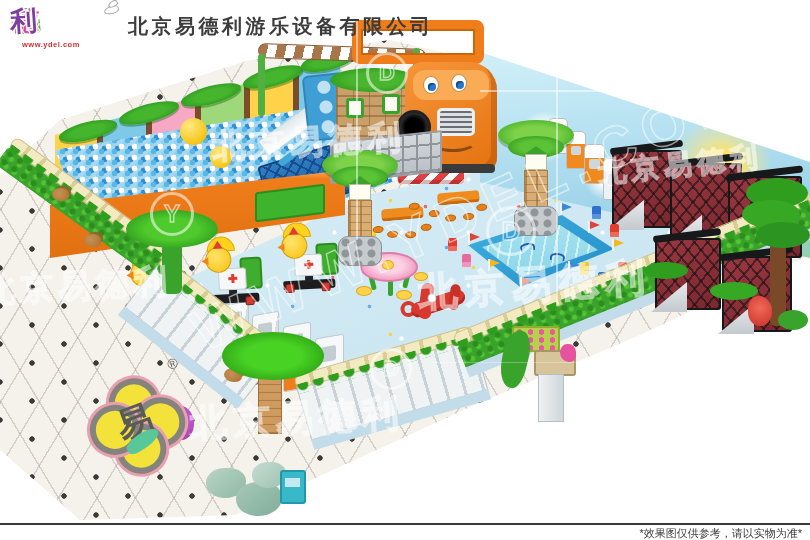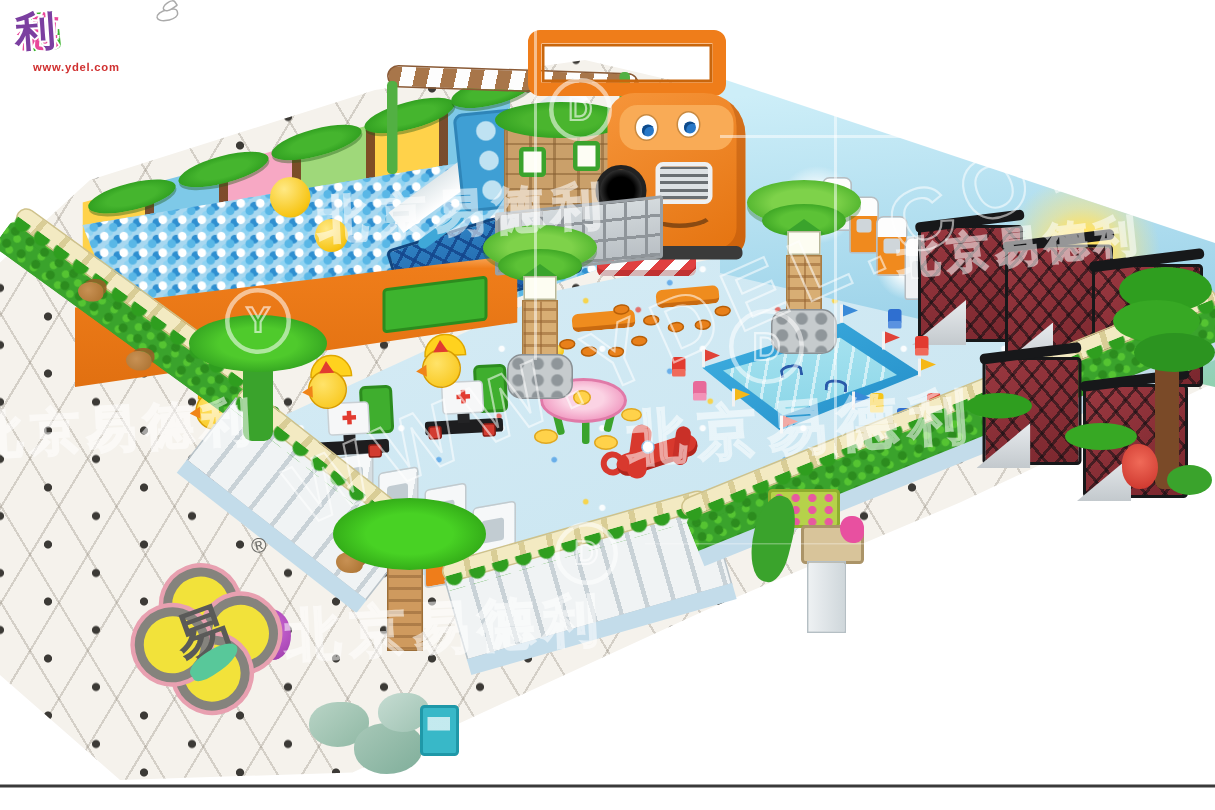--- a/index.html
+++ b/index.html
@@ -604,16 +604,18 @@
       <span class="lc lc1">易</span>
         <span class="lc lc2">德</span>
         <span class="lc lc3">利</span>
     </div>
     <div class="dove">
         <div class="b1"></div>
         <div class="b2"></div>
       </div>
     <div class="logo-url">www.ydel.com</div>
   </div>
+  <div class="company-name">北京易德利游乐设备有限公司</div>
 
   <div class="footer-line"></div>
+  <div class="disclaimer">*效果图仅供参考，请以实物为准*</div>
 
 </div>
 
 </body></html>

